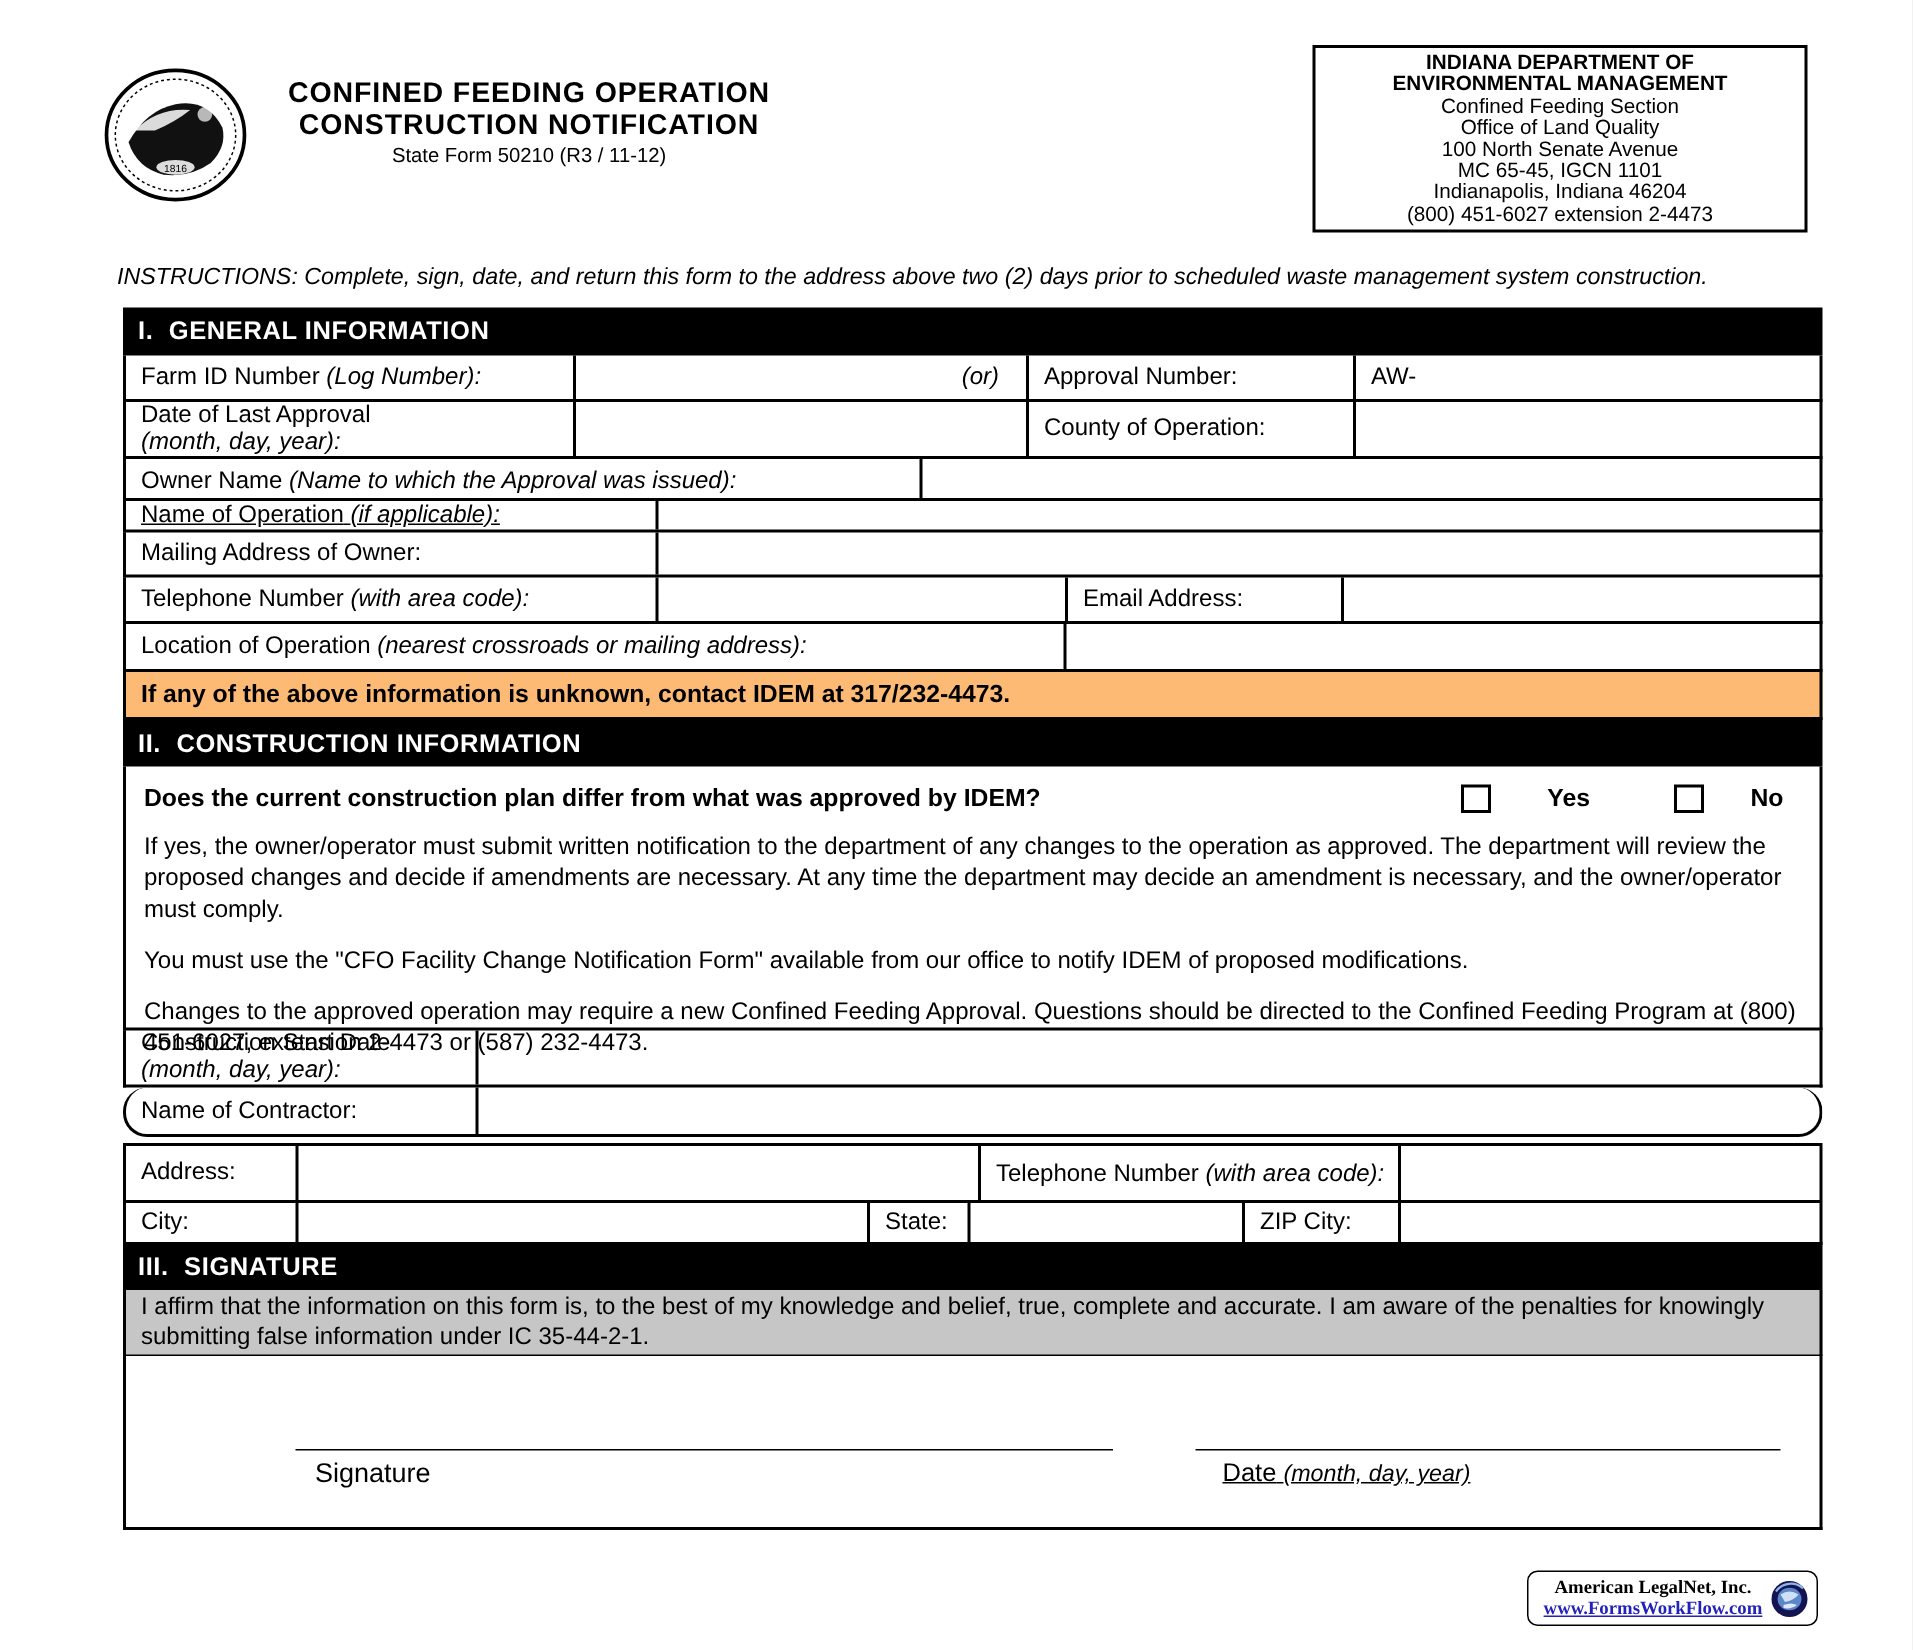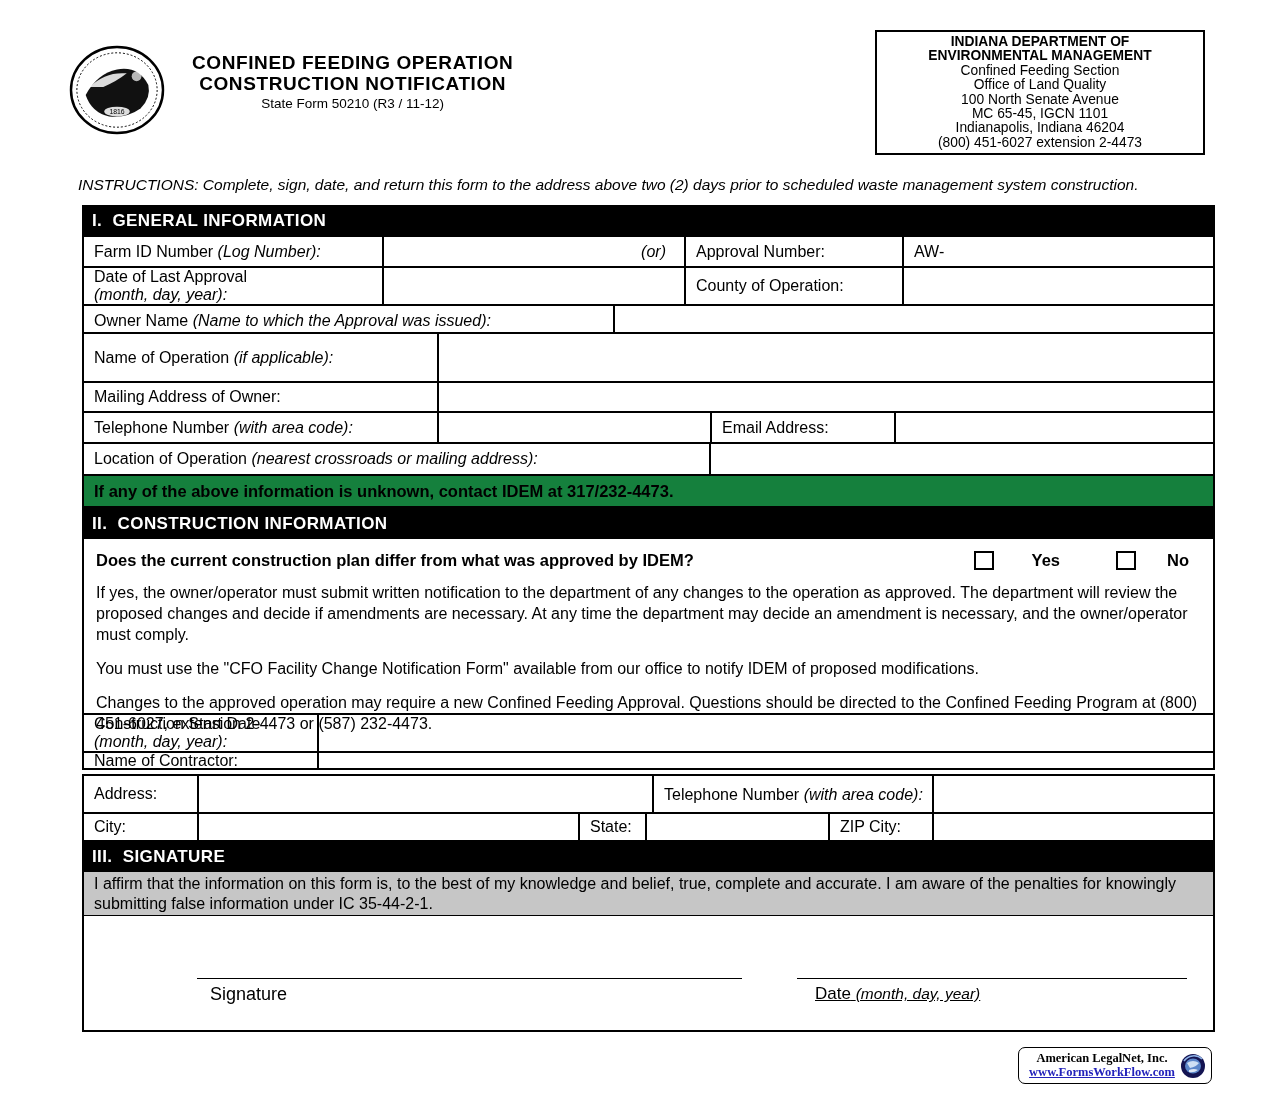--- a/index.html
+++ b/index.html
@@ -33,21 +33,21 @@
   }
   .row { display:flex; border:2px solid #000; border-top:none; }
   .c { display:flex; align-items:center; padding:2px 8px 2px 10px; border-right:2px solid #000; overflow:hidden; }
   .c:last-child { border-right:none; }
   .c.fill { flex:1; }
   .lbl { font-size:16px; white-space:nowrap; }
   .stack { flex-direction:column; align-items:flex-start; justify-content:center; line-height:18px; }
   .ipt { border:none; outline:none; background:transparent; width:100%; height:100%; font:inherit; font-size:16px; }
   .orcell { justify-content:flex-end; padding-right:18px; }
   .graybar {
-    background:#15803d; border:2px solid #000; border-top:none;
+    background:#fdba74; border:2px solid #000; border-top:none;
     display:flex; align-items:center; padding:3px 10px;
     font-weight:bold; font-size:16.5px;
   }
   .bigbox { border:2px solid #000; border-top:none; height:176px; padding:9px 12px 0 12px; }
   .question-row { display:flex; align-items:center; margin:3px 0 12px 0; }
   .question { font-weight:bold; font-size:16.5px; }
   .cb { width:20px; height:19px; border:2px solid #000; background:#fff; flex:none; }
   .cb-lbl { font-weight:bold; font-size:16.5px; }
   .para { font-size:16px; line-height:21px; margin-bottom:13px; }
   .gap4 { height:4px; }
@@ -152,21 +152,21 @@
 
     <div class="row" style="height:28px;">
       <div class="c" style="width:531px;align-items:flex-end;">
         <span class="lbl"><span>Owner Name</span>&nbsp;<span class="it">(Name to which the Approval was issued):</span></span>
       </div>
       <div class="c fill">
         <input class="ipt" type="text" style="">
       </div>
     </div>
 
-    <div class="row" style="height:49px;">
+    <div class="row" style="height:21px;text-decoration:underline;">
       <div class="c" style="width:355px;">
         <span class="lbl"><span>Name of Operation</span>&nbsp;<span class="it">(if applicable):</span></span>
       </div>
       <div class="c fill">
         <input class="ipt" type="text" style="">
       </div>
     </div>
 
     <div class="row" style="height:30px;">
       <div class="c" style="width:355px;">
@@ -225,21 +225,21 @@
     <div class="row" style="height:38px;">
       <div class="c stack" style="width:235px;">
         <span class="lbl">Construction Start Date</span>
         <span class="lbl it">(month, day, year):</span>
       </div>
       <div class="c fill">
         <input class="ipt" type="text" style="">
       </div>
     </div>
 
-    <div class="row" style="height:17px;">
+    <div class="row" style="height:33px;border-radius:16px;">
       <div class="c" style="width:235px;">
         <span class="lbl">Name of Contractor:</span>
       </div>
       <div class="c fill">
         <input class="ipt" type="text" style="">
       </div>
     </div>
 
     <div class="gap4"></div>
 

